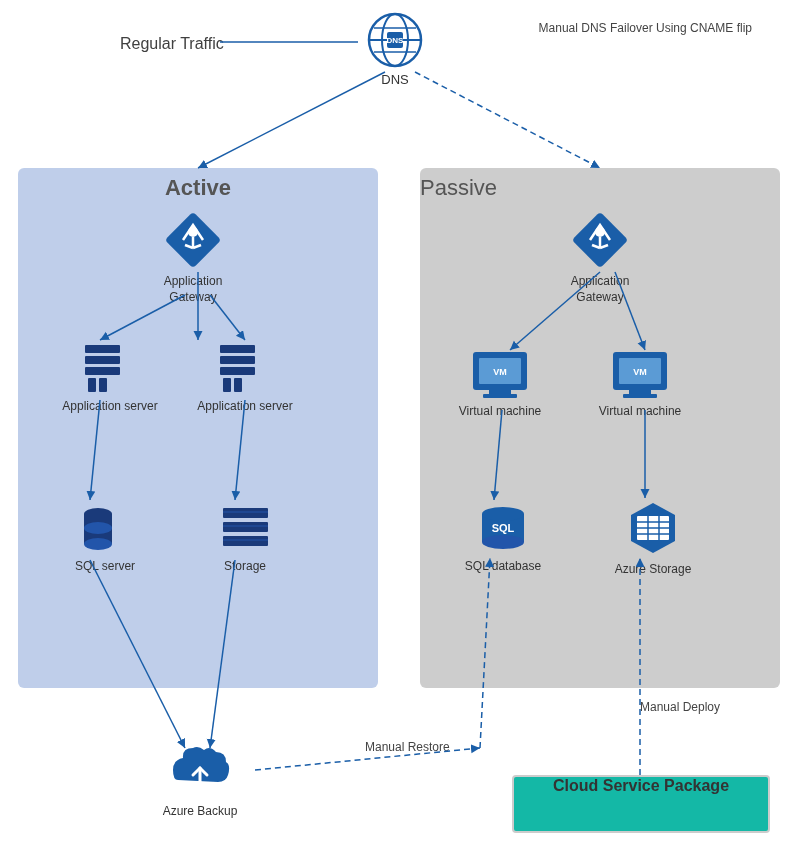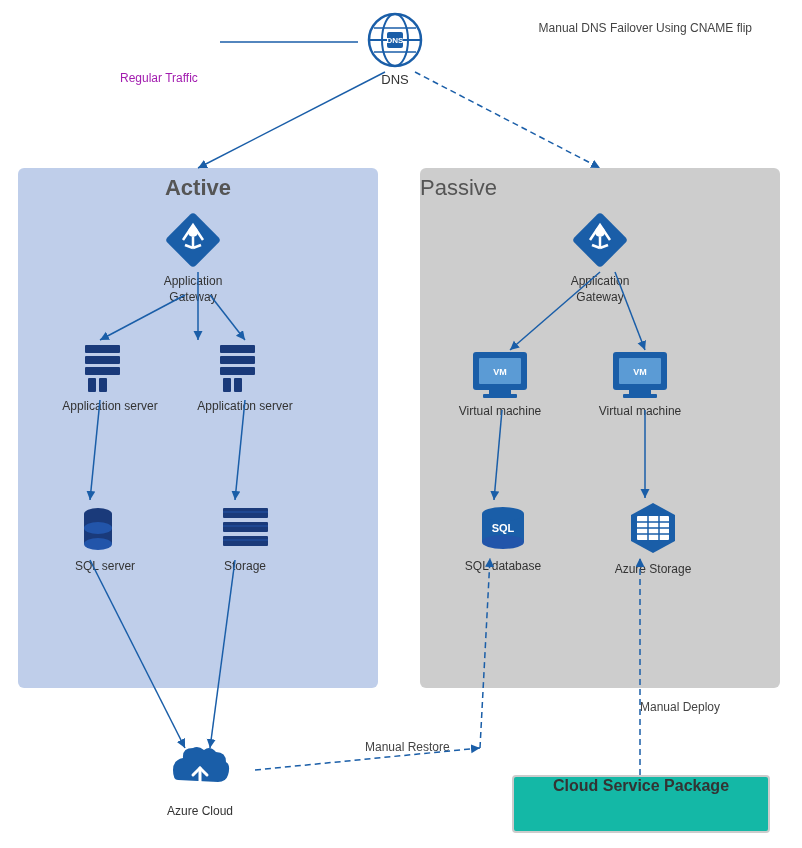--- a/index.html
+++ b/index.html
@@ -35,23 +35,22 @@
       color: #333;
       margin-top: 2px;
       font-weight: 500;
     }
 
     
     .label-regular-traffic {
       position: absolute;
       left: 120px;
       top: 35px;
-      font-size: 12px;
-      color: #a21caf;
-      margin-top: 36px;
+      font-size: 16px;
+      color: #404040;
     }
     .label-manual-dns {
       position: absolute;
       right: 50px;
       top: 20px;
       font-size: 12px;
       color: #444;
       text-align: center;
       line-height: 1.4;
     }
@@ -232,21 +231,21 @@
     <div class="icon-label">Storage</div>
   </div>
 
   <div class="icon-block" style="left:155px;top:740px;width:90px;">
     <svg width="65" height="60" viewBox="0 0 65 60">
       <path d="M10,40 Q5,40 5,30 Q5,20 15,18 Q14,8 25,8 Q30,5 36,10 Q42,5 48,12 Q58,12 58,22 Q63,25 60,35 Q58,42 50,42 Z" fill="#1a5ea8"></path>
       <path d="M25,35 L32,28 L39,35" fill="none" stroke="white" stroke-width="3" stroke-linecap="round"></path>
       <line x1="32" y1="28" x2="32" y2="46" stroke="white" stroke-width="3" stroke-linecap="round"></line>
       <path d="M22,45 Q32,42 42,45" fill="none" stroke="white" stroke-width="2.5" stroke-linecap="round"></path>
     </svg>
-    <div class="icon-label">Azure Cloud</div>
+    <div class="icon-label">Azure Backup</div>
   </div>
 
   <div class="icon-block" style="left:555px;top:210px;width:90px;">
     <svg width="60" height="60" viewBox="0 0 60 60">
       <rect x="10" y="10" width="40" height="40" rx="4" fill="#1a5ea8" transform="rotate(45 30 30)"></rect>
       <circle cx="30" cy="22" r="5" fill="white"></circle>
       <line x1="30" y1="27" x2="30" y2="38" stroke="white" stroke-width="2.5"></line>
       <line x1="22" y1="35" x2="30" y2="38" stroke="white" stroke-width="2.5"></line>
       <line x1="38" y1="35" x2="30" y2="38" stroke="white" stroke-width="2.5"></line>
       <polyline points="20,30 30,15 40,30" fill="none" stroke="white" stroke-width="2.5"></polyline>

